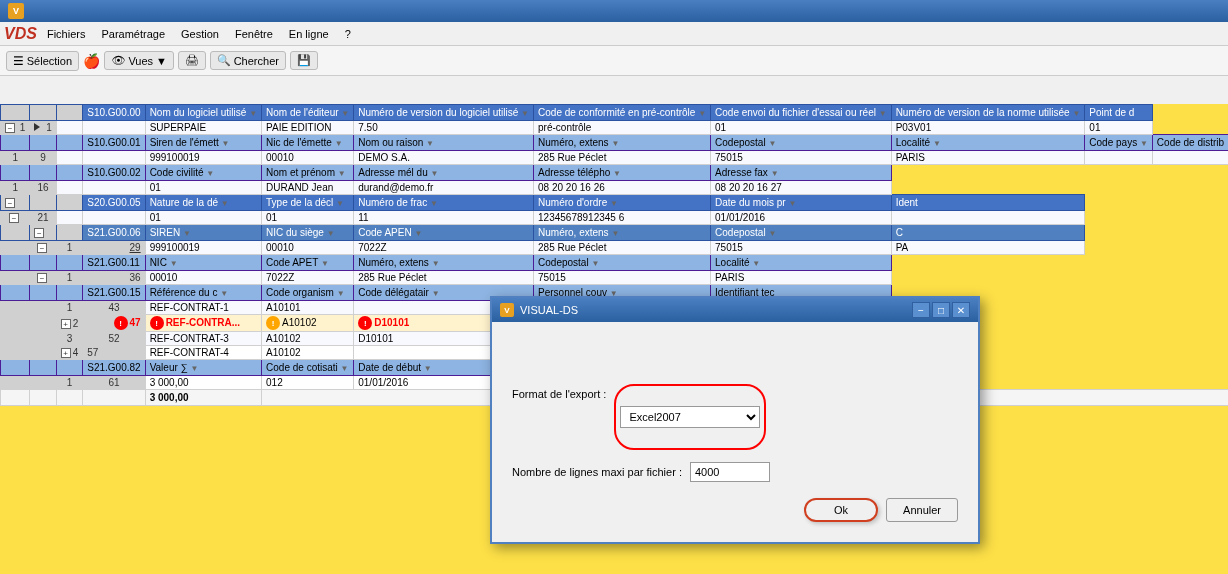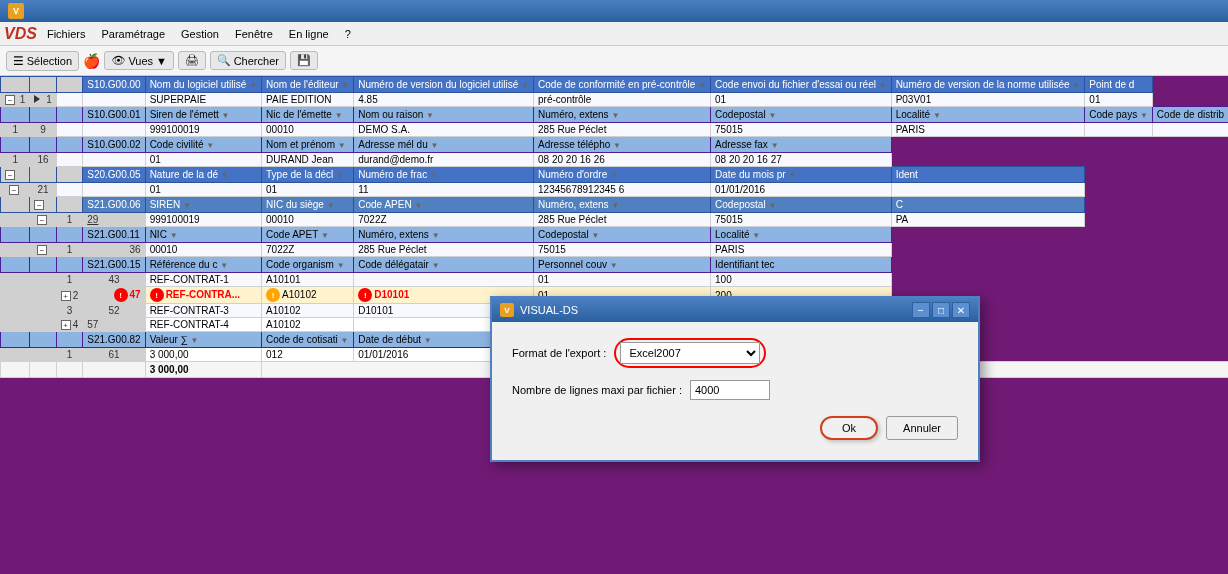--- a/index.html
+++ b/index.html
@@ -61,21 +61,22 @@
       flex-direction: column;
       height: calc(574px - 76px);
       overflow: hidden;
       position: relative;
     }
 
     
     .data-grid {
       overflow: auto;
       flex: 1;
-      background: #701a75;
+      background: #fde047;
+      margin-top: 28px;
     }
 
     table {
       border-collapse: collapse;
       width: 100%;
       font-size: 10px;
     }
 
     
     .section-header td {
@@ -408,21 +409,21 @@
             <span>1</span>
           </td>
           <td class="col-num" style="text-align:center;">
             <span class="triangle-right"></span>
             <span>1</span>
           </td>
           <td></td>
           <td></td>
           <td>SUPERPAIE</td>
           <td>PAIE EDITION</td>
-          <td>4.85</td>
+          <td>7.50</td>
           <td>pré-contrôle</td>
           <td>01</td>
           <td>P03V01</td>
           <td>01</td>
         </tr>
 
         <tr class="sub-header">
           <td style="background:#8db4e2;"></td>
           <td style="background:#8db4e2;"></td>
           <td style="background:#8db4e2;"></td>
@@ -522,21 +523,21 @@
           <td style="background:#5080c0;">Codepostal <span class="filter-icon">▼</span></td>
           <td style="background:#5080c0;">C</td>
         </tr>
 
         <tr class="data-row">
           <td class="col-num"></td>
           <td class="col-num" style="text-align:center;">
             <span class="collapse-btn">−</span>
           </td>
           <td class="col-num" style="text-align:center;">1</td>
-          <td class="col-num" style="text-align:left;text-decoration:underline;">29</td>
+          <td class="col-num" style="text-align:right;text-decoration:underline;">29</td>
           <td>999100019</td>
           <td>00010</td>
           <td>7022Z</td>
           <td>285 Rue Péclet</td>
           <td>75015</td>
           <td>PA</td>
         </tr>
 
         <tr class="sub-header">
           <td style="background:#8db4e2;"></td>
@@ -685,35 +686,35 @@
           <button class="dialog-ctrl-btn">−</button>
           <button class="dialog-ctrl-btn">□</button>
           <button class="dialog-ctrl-btn">✕</button>
         </div>
       </div>
 
       <div class="dialog-content">
 
         <div class="dialog-row">
           <label class="dialog-label">Format de l'export :</label>
-          <div style="border: 2px solid red; border-radius: 20px; padding: 2px 4px; display:inline-block;">
+          <div style="border: 2px solid red; border-radius: 20px; padding: 20px 4px; display:inline-block;margin-top:46px;">
             <select class="dialog-select">
               <option value="Excel2007" selected="">Excel2007</option>
               <option value="Excel2003">Excel2003</option>
               <option value="CSV">CSV</option>
             </select>
           </div>
         </div>
 
         <div class="dialog-row">
           <label class="dialog-label">Nombre de lignes maxi par fichier :</label>
           <input class="dialog-input" type="text" value="4000" style="">
         </div>
 
 
         <div class="dialog-buttons">
-          <button class="dialog-ok-btn" style="border: 2px solid #d04020; border-radius: 14px; padding: 4px 20px; background: #f0f0f0; font-size: 11px; cursor: pointer; box-shadow: 2px 2px 4px rgba(0,0,0,0.2);">Ok</button>
+          <button class="dialog-ok-btn" style="border: 2px solid #d04020; border-radius: 14px; padding: 4px 28px; background: #f0f0f0; font-size: 11px; cursor: pointer; box-shadow: 2px 2px 4px rgba(0,0,0,0.2);">Ok</button>
           <button class="dialog-cancel-btn">Annuler</button>
         </div>
       </div>
     </div>
   </div>
 </div>
 
 </body></html>

